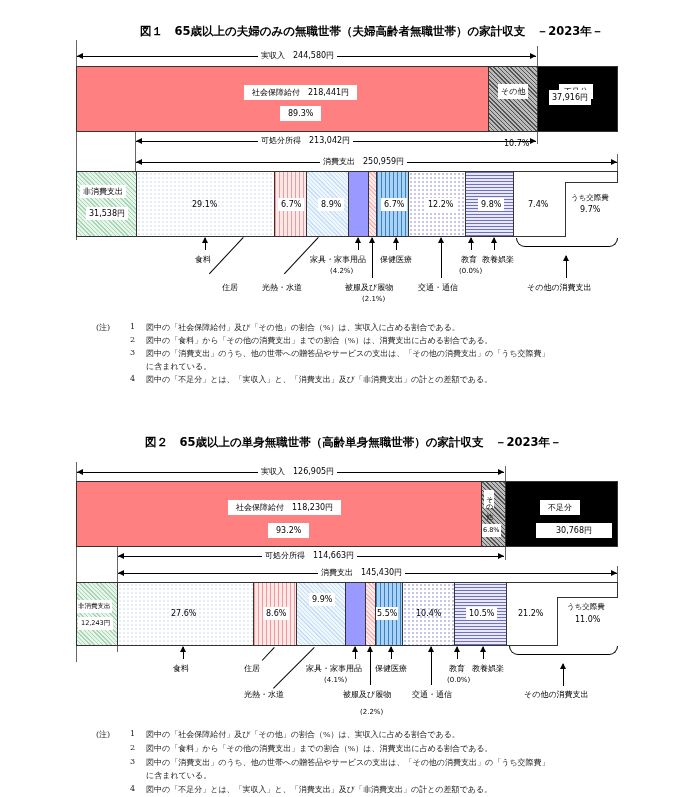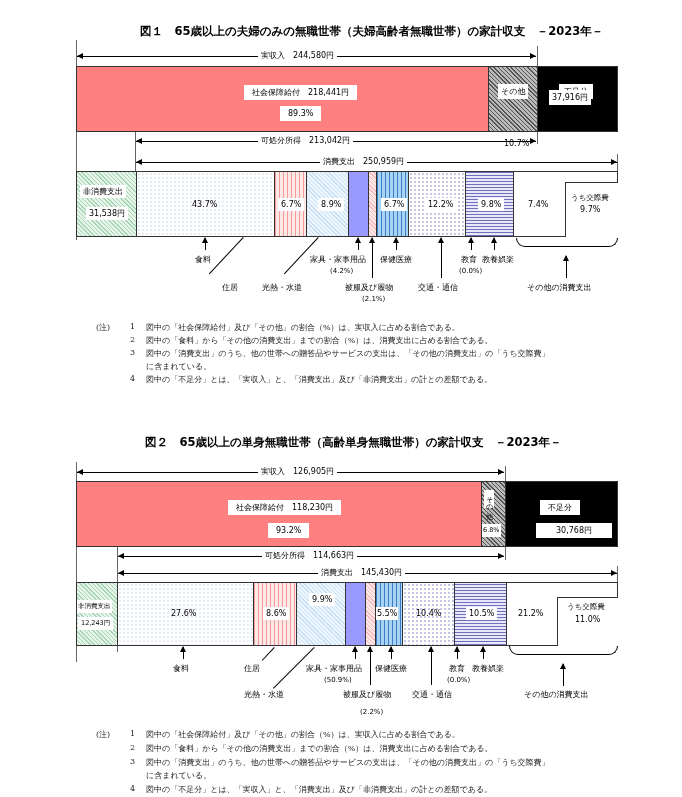--- a/index.html
+++ b/index.html
@@ -71,21 +71,21 @@
     <div class="seg p-furn" style="left:272px;width:20px;height:64px;"></div>
     <div class="seg p-cloth" style="left:292px;width:8px;height:64px;"></div>
     <div class="seg p-med" style="left:300px;width:32px;height:64px;"></div>
     <div class="seg p-trans" style="left:332px;width:57px;height:64px;"></div>
     <div class="seg p-cult" style="left:389px;width:48px;height:64px;"></div>
     <div class="seg p-othc" style="left:437px;width:103px;height:64px;border-right:none;"></div>
     <div class="abs" style="left:488px;top:10px;width:52px;height:54px;border:1px solid #333;border-right:none;border-bottom:none;background:#fff;"></div>
   </div>
   <div class="abs wbox" style="left:80px;top:185px;">非消費支出</div>
   <div class="abs wbox" style="left:86px;top:207px;">31,538円</div>
-  <div class="abs lbl" style="left:192px;top:200px;">43.7%</div>
+  <div class="abs lbl" style="left:192px;top:200px;">29.1%</div>
   <div class="abs wbox" style="left:278px;top:198px;">6.7%</div>
   <div class="abs wbox" style="left:318px;top:198px;">8.9%</div>
   <div class="abs wbox" style="left:381px;top:198px;">6.7%</div>
   <div class="abs wbox" style="left:425px;top:198px;">12.2%</div>
   <div class="abs wbox" style="left:478px;top:198px;">9.8%</div>
   <div class="abs lbl" style="left:528px;top:200px;">7.4%</div>
   <div class="abs lbl" style="left:571px;top:193px;font-size:7.5px;">うち交際費</div>
   <div class="abs lbl" style="left:580px;top:205px;">9.7%</div>
 
   <div class="up" style="left:205px;top:238px;height:12px;"></div>
@@ -179,21 +179,21 @@
   <div class="abs lbl" style="left:575px;top:615px;">11.0%</div>
 
   <div class="up" style="left:183px;top:647px;height:12px;"></div>
   <div class="abs lbl" style="left:173px;top:663px;">食料</div>
   <div class="abs" style="left:274px;top:647px;width:1px;height:18px;background:#000;transform-origin:top left;transform:rotate(43deg);"></div>
   <div class="abs lbl" style="left:244px;top:663px;">住居</div>
   <div class="abs" style="left:314px;top:647px;width:1px;height:58px;background:#000;transform-origin:top left;transform:rotate(45deg);"></div>
   <div class="abs lbl" style="left:244px;top:689px;">光熱・水道</div>
   <div class="up" style="left:355px;top:647px;height:12px;"></div>
   <div class="abs lbl" style="left:306px;top:663px;">家具・家事用品</div>
-  <div class="abs lbl" style="left:324px;top:676px;font-size:7px;">(50.9%)</div>
+  <div class="abs lbl" style="left:324px;top:676px;font-size:7px;">(4.1%)</div>
   <div class="up" style="left:370px;top:647px;height:38px;"></div>
   <div class="abs lbl" style="left:343px;top:689px;">被服及び履物</div>
   <div class="abs lbl" style="left:360px;top:702px;font-size:7px;margin-top:6px;">(2.2%)</div>
   <div class="up" style="left:391px;top:647px;height:12px;"></div>
   <div class="abs lbl" style="left:375px;top:663px;">保健医療</div>
   <div class="up" style="left:431px;top:647px;height:38px;"></div>
   <div class="abs lbl" style="left:412px;top:689px;">交通・通信</div>
   <div class="up" style="left:457px;top:647px;height:12px;"></div>
   <div class="abs lbl" style="left:449px;top:663px;">教育</div>
   <div class="abs lbl" style="left:447px;top:676px;font-size:7px;">(0.0%)</div>

